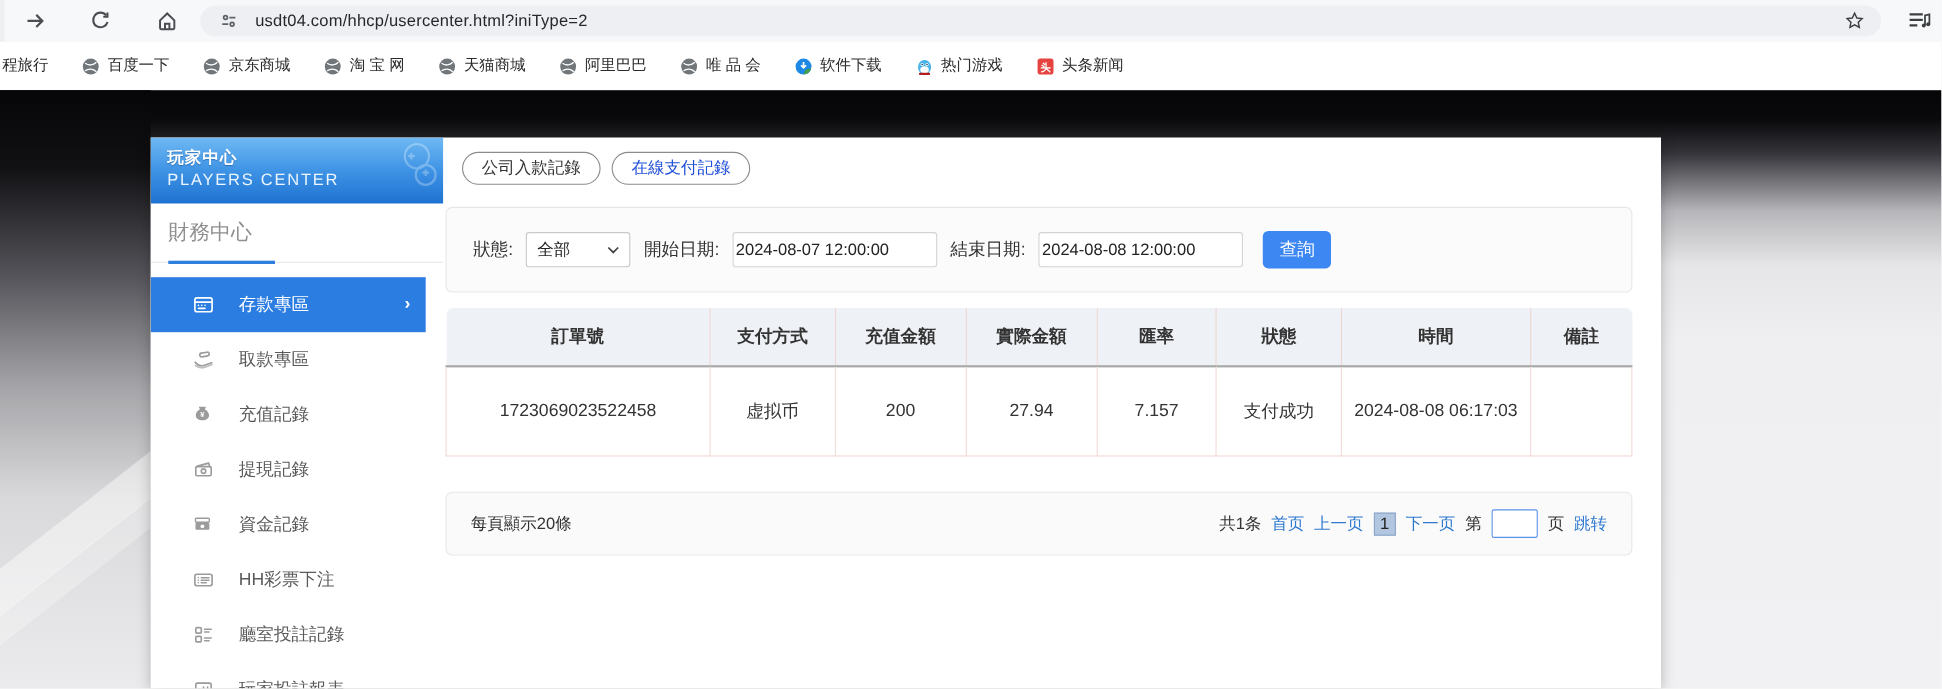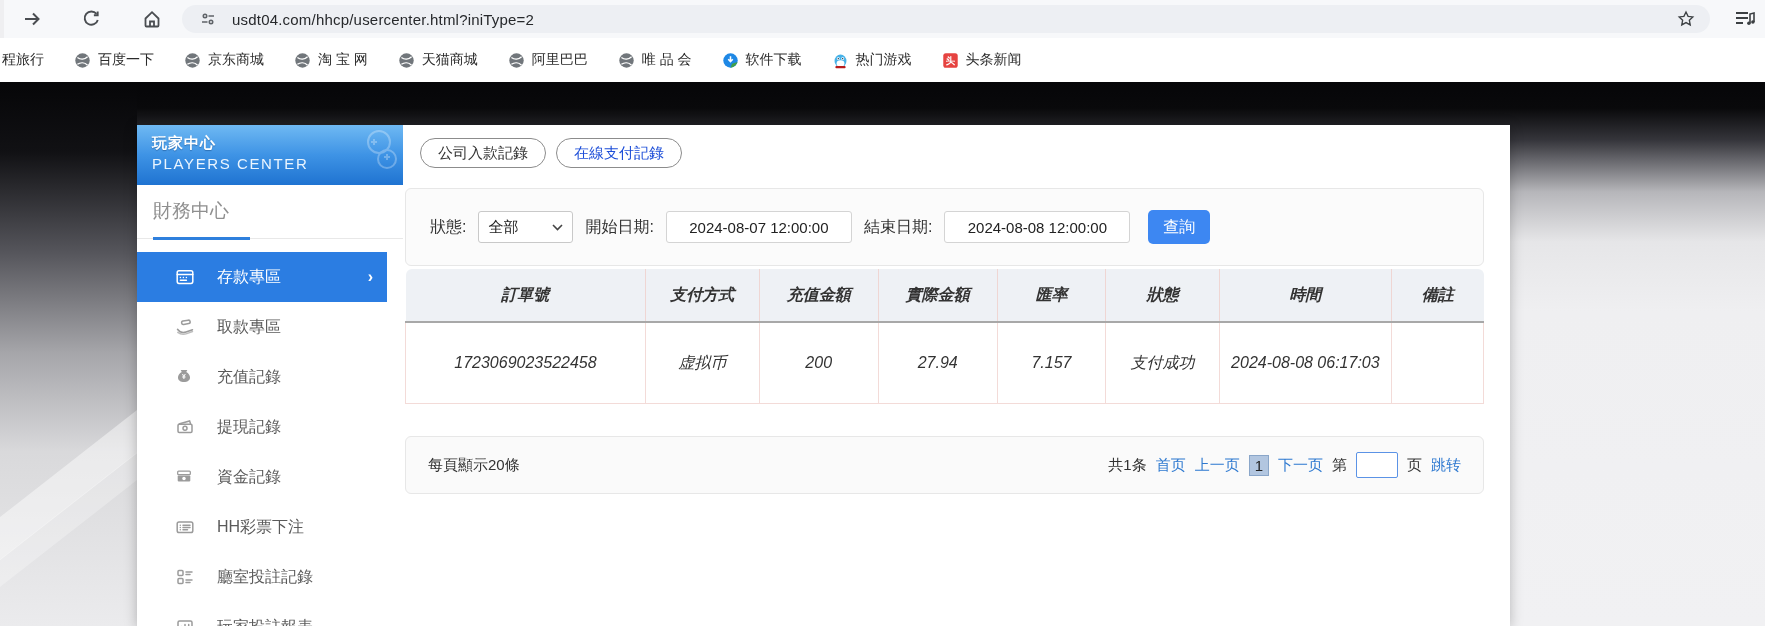--- a/index.html
+++ b/index.html
@@ -58,24 +58,24 @@
   .pill{height:30px;line-height:28px;padding:0 17px;border:1px solid #8c8c8c;border-radius:16px;
     font-size:15px;color:#333;background:#fff;box-sizing:border-box;cursor:pointer;}
   .pill.active{color:#1d4ed8;}
   .filter-box{margin:20px 0 0 2px;width:1079px;height:78px;background:#fbfbfb;border:1px solid #e7e7e7;
     border-radius:6px;box-sizing:border-box;display:flex;align-items:center;padding-left:24px;gap:12px;}
   .flabel{font-size:16px;color:#333;}
   .selectbox{width:95px;height:32px;background:#fff;border:1px solid #c9c9c9;border-radius:3px;
     display:flex;align-items:center;justify-content:space-between;padding:0 9px;box-sizing:border-box;
     font-size:15px;color:#222;cursor:pointer;gap:20px;}
   .dinput{width:186px;height:32px;border:1px solid #d4d4d4;border-radius:3px;font-size:15px;color:#222;
-    text-align:center;font-family:inherit;box-sizing:border-box;background:#fff;}
+    font-family:inherit;box-sizing:border-box;background:#fff;}
   .search-btn{width:62px;height:34px;background:#3d87f2;color:#fff;font-size:16px;border:none;
     border-radius:5px;cursor:pointer;font-family:inherit;margin-left:6px;}
-  .data-table{margin:3px 0 0 2px;width:1079px;border-collapse:collapse;table-layout:fixed;font-style:italic;}
+  .data-table{margin:14px 0 0 2px;width:1079px;border-collapse:collapse;table-layout:fixed;}
   .data-table th{height:50px;background:#eef1f5;font-size:16px;color:#333;font-weight:bold;
     border-right:1px solid #efd6d3;border-bottom:2px solid #a8a8a8;}
   .data-table th:first-child{border-radius:6px 0 0 0;}
   .data-table th:last-child{border-radius:0 6px 0 0;border-right:none;}
   .data-table td{height:78px;text-align:center;font-size:16px;color:#333;
     border-right:1px solid #f3dbd8;border-bottom:1px solid #f3dbd8;background:#fff;}
   .data-table td:first-child{border-left:1px solid #f3dbd8;}
   .data-table th:nth-child(1),.data-table td:nth-child(1){width:22.5%;}
   .data-table th:nth-child(2),.data-table td:nth-child(2){width:10.5%;}
   .data-table th:nth-child(3),.data-table td:nth-child(3){width:11%;}

